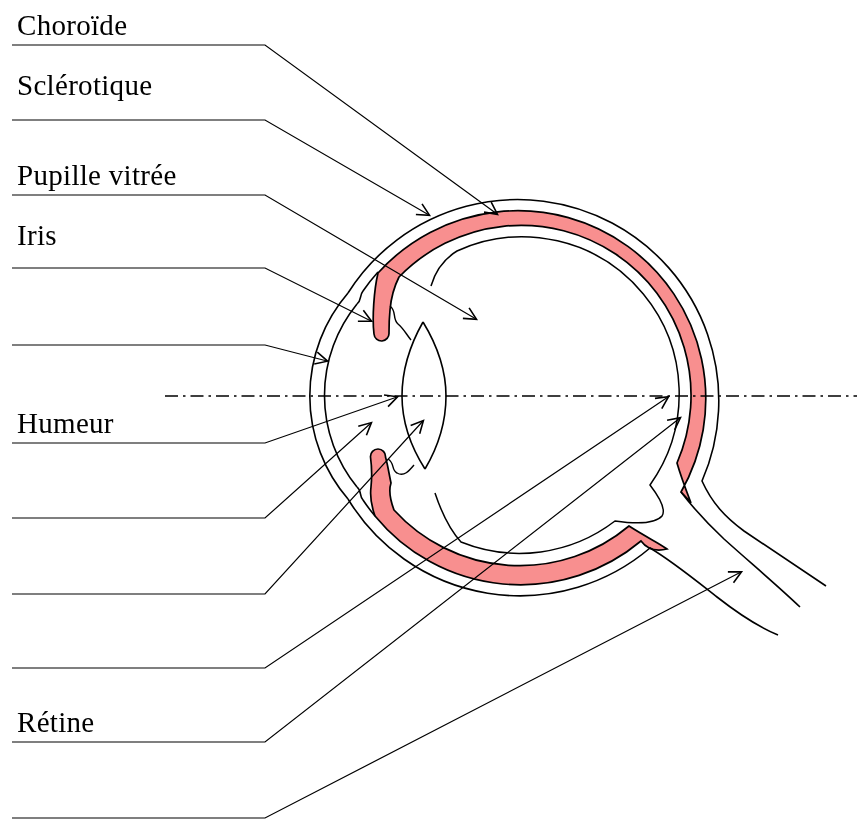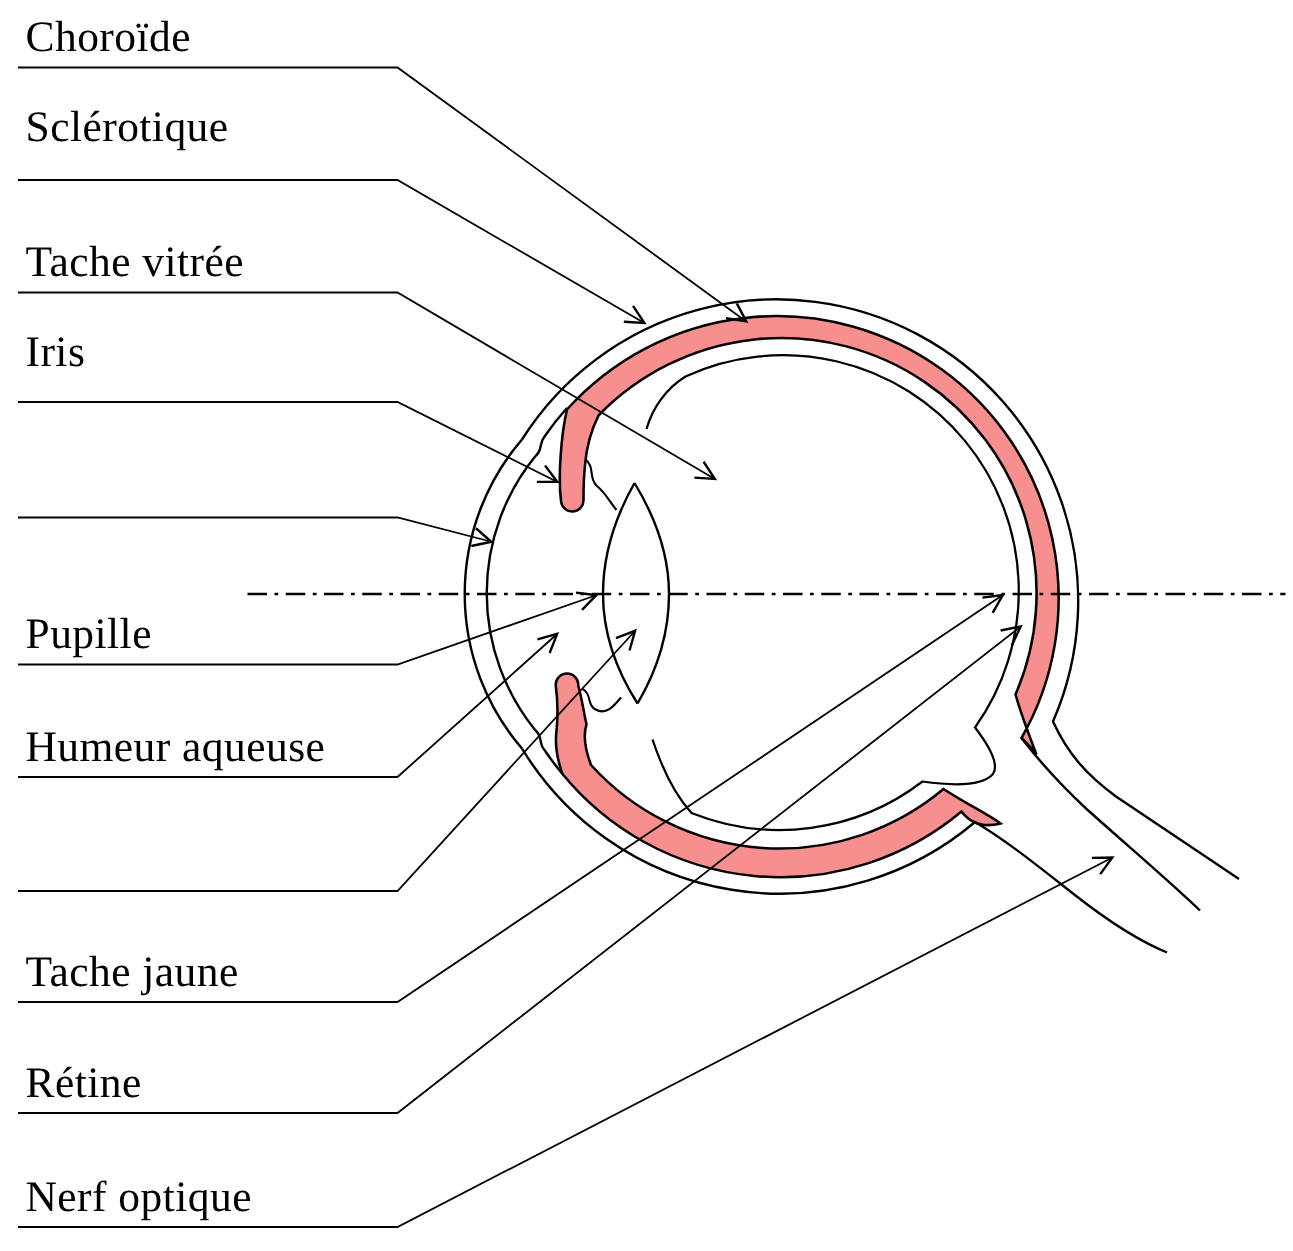--- a/index.html
+++ b/index.html
@@ -92,21 +92,18 @@
       <polyline marker-end="url(#arr)" points="12,518 265,518 371,423"></polyline>
       <polyline marker-end="url(#arr)" points="12,594 265,594 423,421"></polyline>
       <polyline marker-end="url(#arr)" points="12,668 265,668 668,397"></polyline>
       <polyline marker-end="url(#arr)" points="12,742 265,742 680,418"></polyline>
       <polyline marker-end="url(#arr)" points="12,818 265,818 741,572"></polyline>
     </g>
   </svg>
 
   <div class="label" style="top:8px">Choroïde</div>
   <div class="label" style="top:68px">Sclérotique</div>
-  <div class="label" style="top:158px">Tache vitrée</div>
+  <div class="label" style="top:158px">Pupille vitrée</div>
   <div class="label" style="top:218px">Iris</div>
-  <div class="label" style="top:406px">Pupille</div>
-  <div class="label" style="top:481px">Humeur aqueuse</div>
-  <div class="label" style="top:631px">Tache jaune</div>
+  <div class="label" style="top:406px">Humeur</div>
   <div class="label" style="top:705px">Rétine</div>
-  <div class="label" style="top:781px">Nerf optique</div>
 
 </div>
 
 </body></html>

